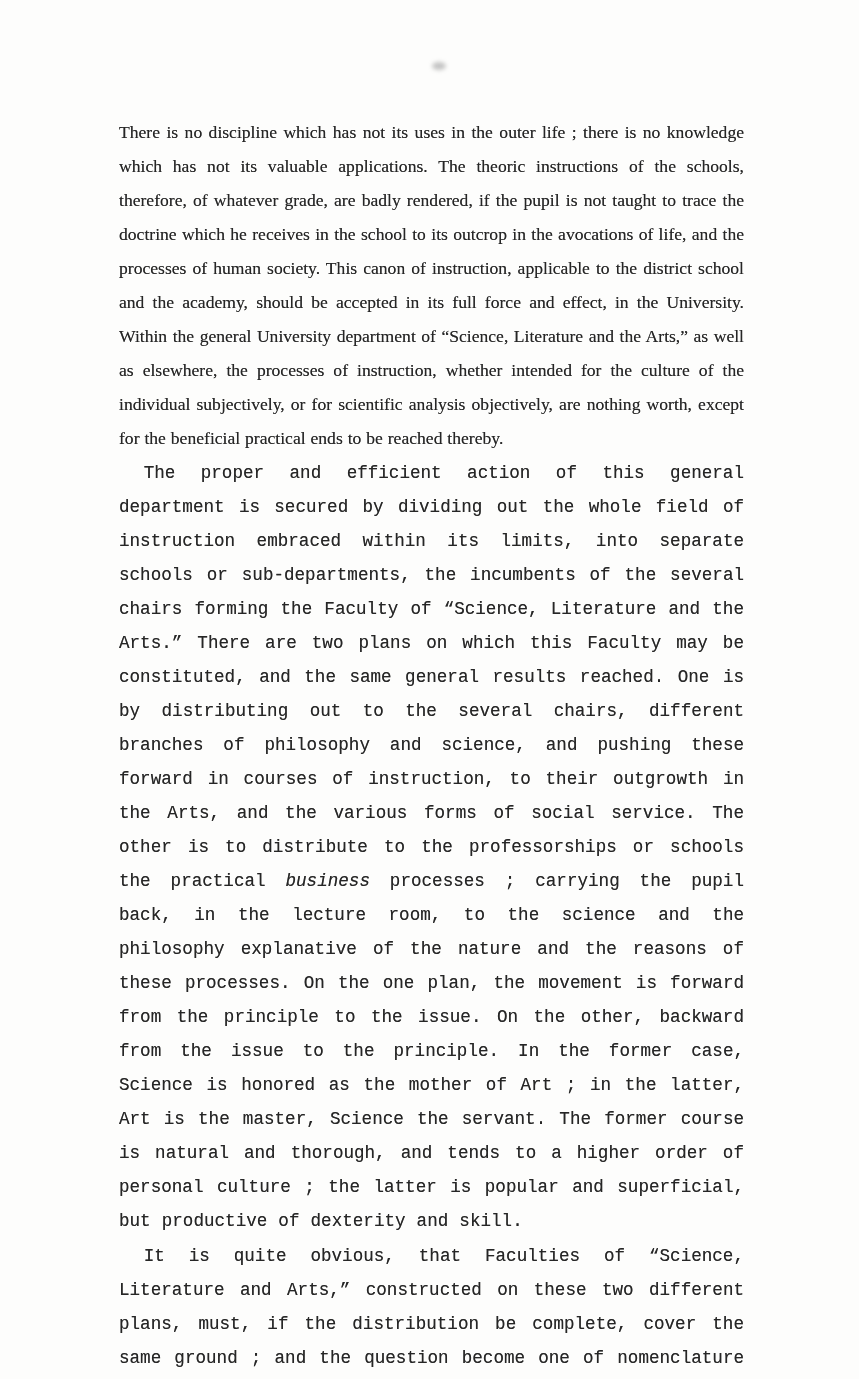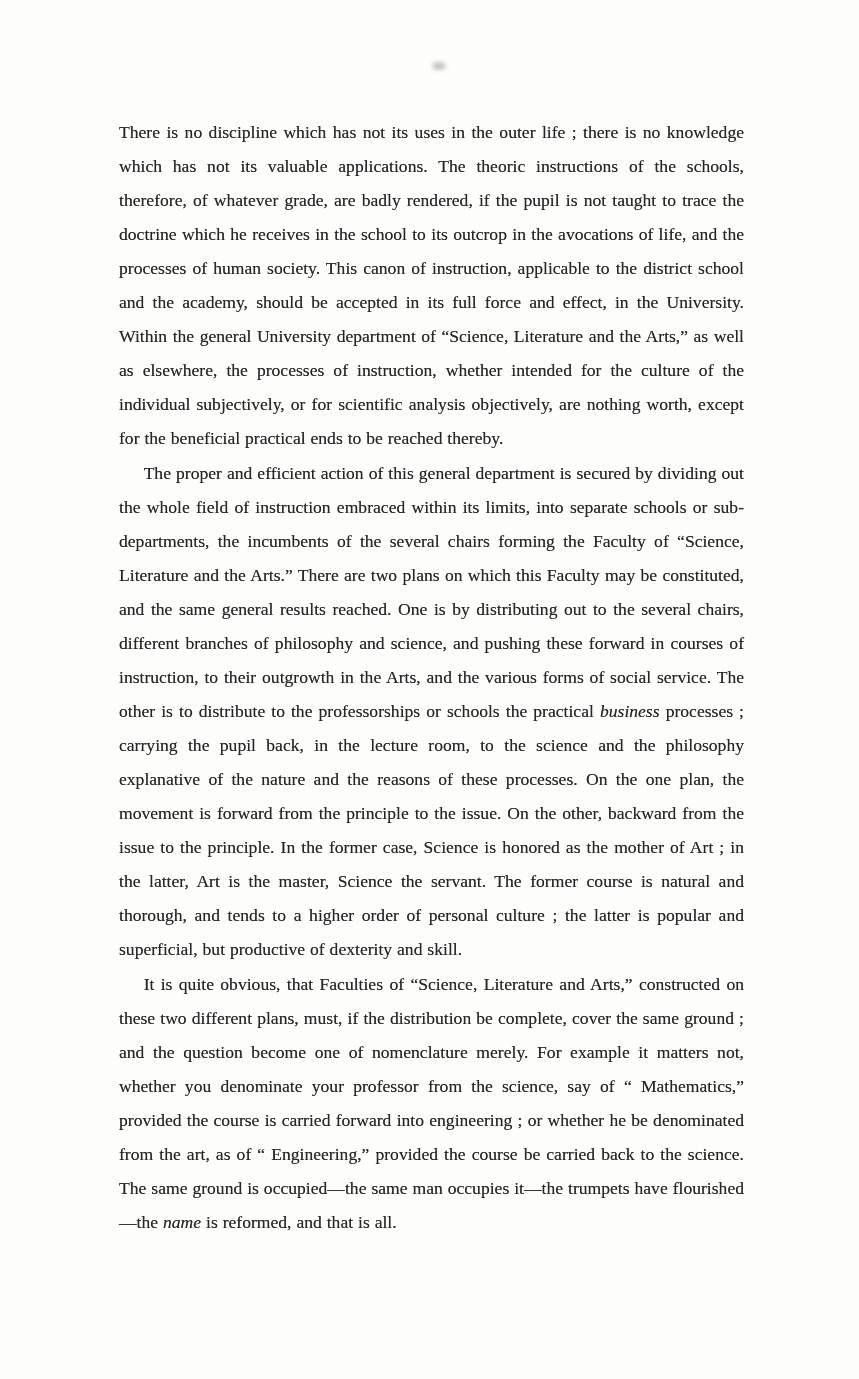--- a/index.html
+++ b/index.html
@@ -47,20 +47,21 @@
     text-align: justify;
     text-shadow: 0 0 0.5px rgba(0,0,0,0.5);
     word-spacing: 0.5px;
   }
   .text-block p {
     margin: 0;
   }
   .text-block p + p {
     text-indent: 1.4em;
     margin-top: 1px;
+    font-family: Liberation Mono, monospace;
   }
   .text-block em {
     font-style: italic;
   }
 </style>
 </head>
 <body>
 
 <div class="page">
   <div class="scan-artifact"></div>

